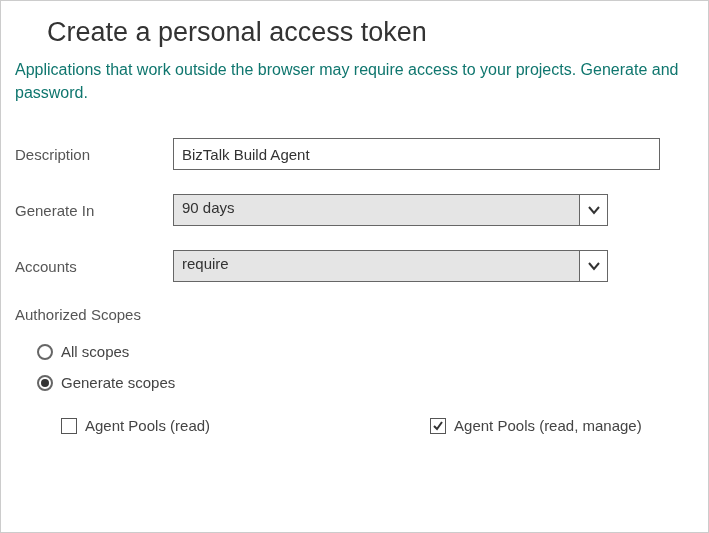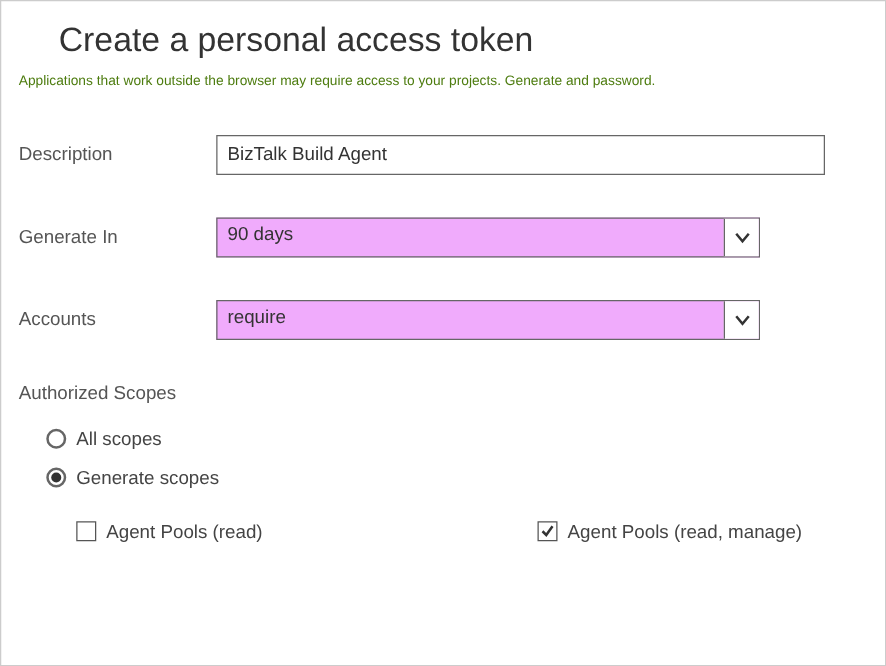--- a/index.html
+++ b/index.html
@@ -20,29 +20,29 @@
       padding: 16px 14px;
     }
     .page-title {
       font-size: 27px;
       font-weight: 300;
       color: #333;
       margin-bottom: 10px;
       margin-left: 32px;
     }
     .page-subtitle {
-      font-size: 11px;
-      color: #4d7c0f;
+      font-size: 16px;
+      color: #0f766e;
       line-height: 1.45;
       margin-bottom: 34px;
     }
     .form-row {
       display: flex;
       align-items: center;
-      margin-bottom: 34px;
+      margin-bottom: 24px;
     }
     .form-label {
       width: 158px;
       font-size: 15px;
       color: #555;
       flex-shrink: 0;
     }
     .text-input {
       width: 487px;
       height: 32px;
@@ -58,21 +58,21 @@
       width: 435px;
     }
     .select-input {
       width: 100%;
       height: 32px;
       border: 1px solid #666;
       padding: 4px 8px;
       font-size: 15px;
       font-family: inherit;
       color: #333;
-      background: #f0abfc;
+      background: #e5e5e5;
       appearance: none;
       -webkit-appearance: none;
       outline: none;
       cursor: pointer;
     }
     .select-arrow {
       position: absolute;
       right: 1px;
       top: 1px;
       width: 28px;

